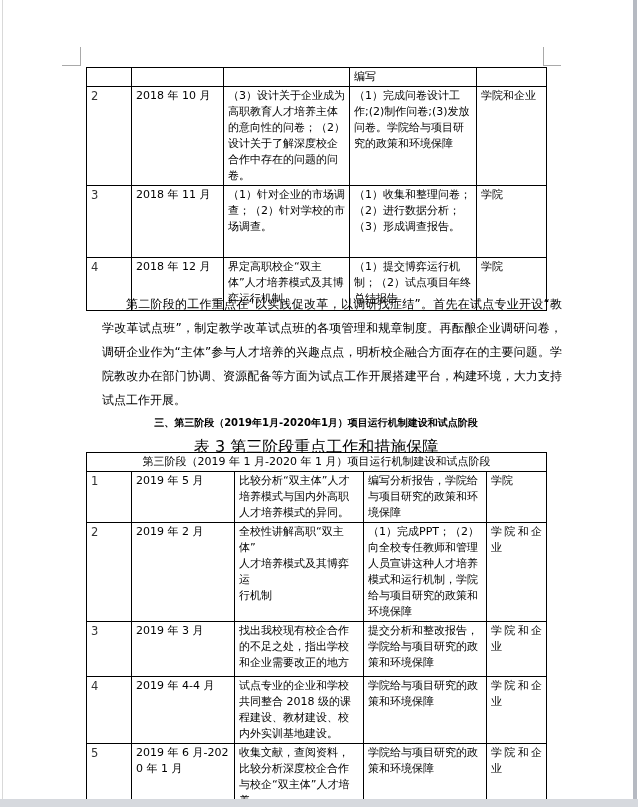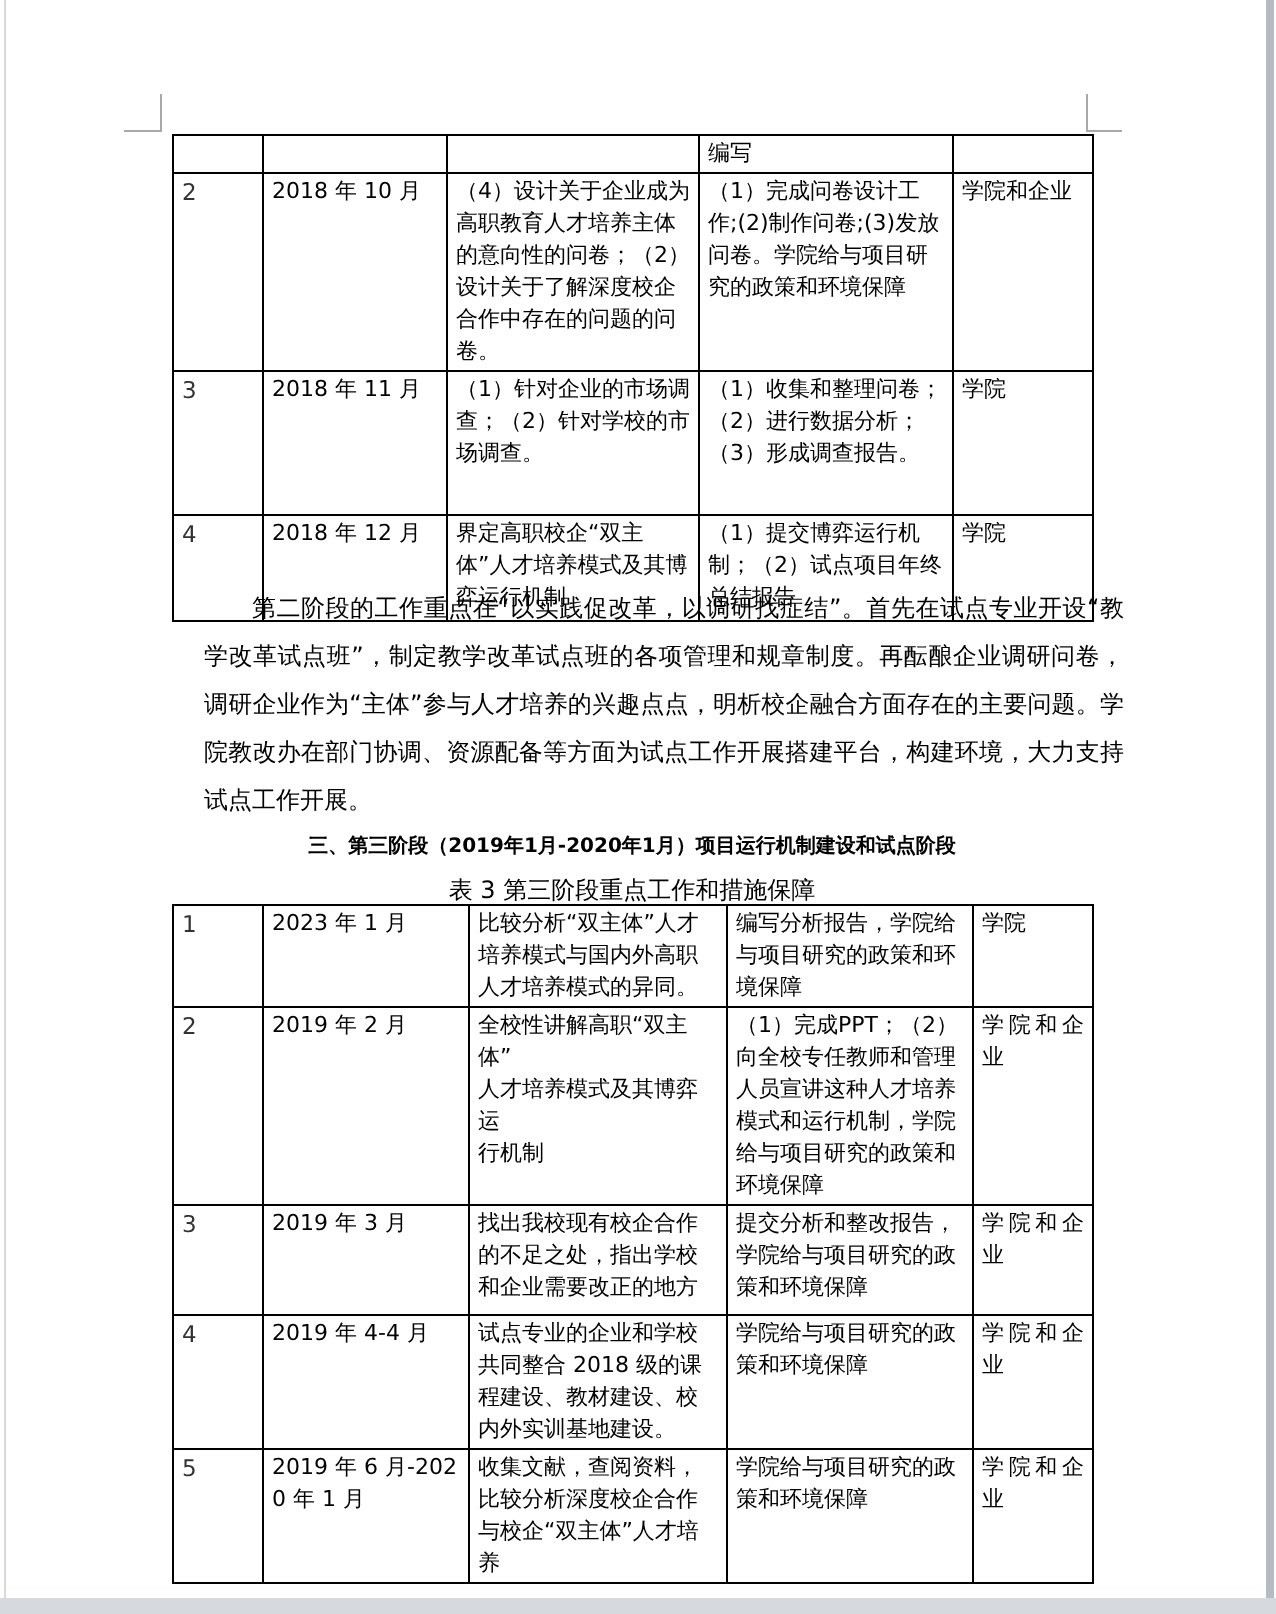--- a/index.html
+++ b/index.html
@@ -42,21 +42,21 @@
   .para{
     position:absolute;left:102px;top:292px;width:460px;
     font-size:12px;line-height:24px;text-align:justify;text-indent:2em;
   }
   .heading{
     position:absolute;left:40px;top:416px;width:552px;
     font-size:10px;font-weight:bold;text-align:center;white-space:nowrap;
   }
   .caption{
     position:absolute;left:40px;top:437px;width:552px;
-    font-size:12px;text-align:center;
+    font-size:16px;text-align:center;
   }
 
   
   #table3{left:86px;top:452px;width:460px;}
   #table3 thead tr.title-row{height:17px;}
   #table3 thead tr.title-row td{text-align:center;}
   #table3 thead tr.head-row{height:20px;}
   #table3 tbody tr:nth-child(1){height:50px;}
   #table3 tbody tr:nth-child(2){height:96px;}
   #table3 tbody tr:nth-child(3){height:55px;}
@@ -91,21 +91,21 @@
       <tr>
         <td class="no"></td>
         <td class="time"></td>
         <td class="task"></td>
         <td class="measure">编写</td>
         <td class="participant"></td>
       </tr>
       <tr>
         <td class="no">2</td>
         <td class="time">2018 年 10 月</td>
-        <td class="task">（4）设计关于企业成为高职教育人才培养主体的意向性的问卷；（2）设计关于了解深度校企合作中存在的问题的问卷。</td>
+        <td class="task">（3）设计关于企业成为高职教育人才培养主体的意向性的问卷；（2）设计关于了解深度校企合作中存在的问题的问卷。</td>
         <td class="measure">（1）完成问卷设计工作;(2)制作问卷;(3)发放问卷。学院给与项目研究的政策和环境保障</td>
         <td class="participant">学院和企业</td>
       </tr>
       <tr>
         <td class="no">3</td>
         <td class="time">2018 年 11 月</td>
         <td class="task">（1）针对企业的市场调查；（2）针对学校的市场调查。</td>
         <td class="measure">（1）收集和整理问卷；（2）进行数据分析；（3）形成调查报告。</td>
         <td class="participant">学院</td>
       </tr>
@@ -126,25 +126,28 @@
 
 <table id="table3">
   <colgroup>
       <col style="width: 45px;">
       <col style="width: 103px;">
       <col style="width: 129px;">
       <col style="width: 123px;">
       <col style="width: 60px;">
     </colgroup>
   <thead>
+    <tr class="title-row">
+      <td colspan="5">第三阶段（2019 年 1 月-2020 年 1 月）项目运行机制建设和试点阶段</td>
+    </tr>
   </thead>
   <tbody>
       <tr>
         <td class="no">1</td>
-        <td class="time">2023 年 1 月</td>
+        <td class="time">2019 年 5 月</td>
         <td class="task">比较分析“双主体”人才培养模式与国内外高职人才培养模式的异同。</td>
         <td class="measure">编写分析报告，学院给与项目研究的政策和环境保障</td>
         <td class="participant">学院</td>
       </tr>
       <tr>
         <td class="no">2</td>
         <td class="time">2019 年 2 月</td>
         <td class="task">全校性讲解高职“双主体”
 人才培养模式及其博弈运
 行机制</td>

